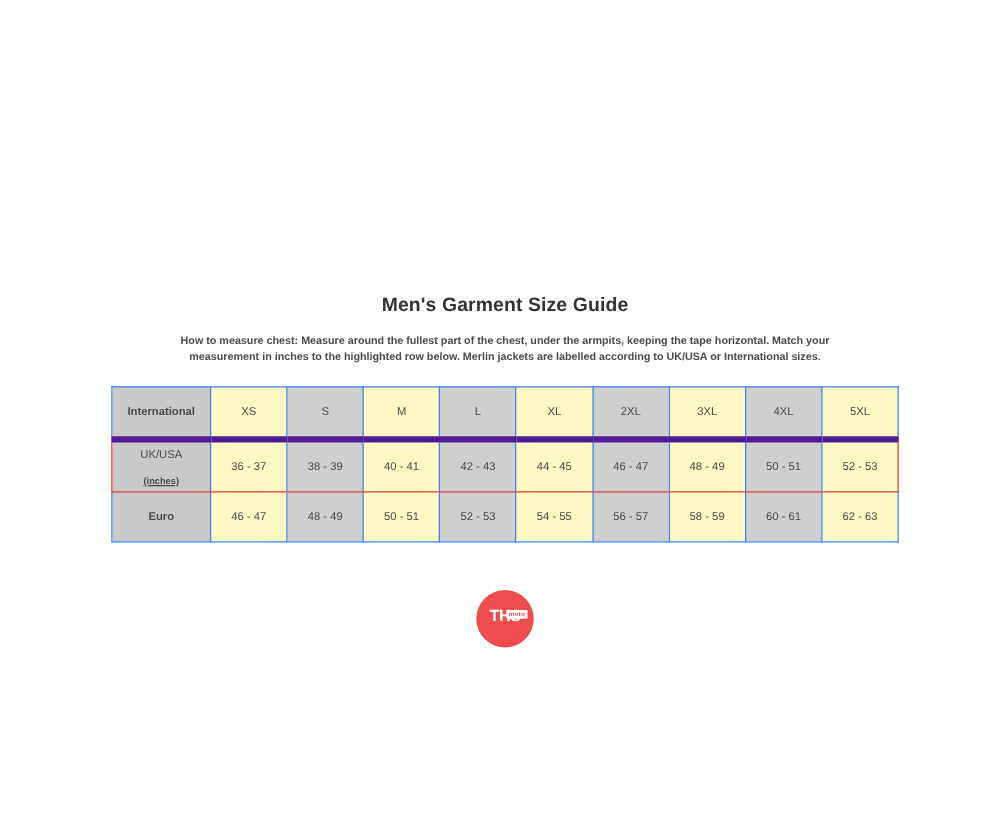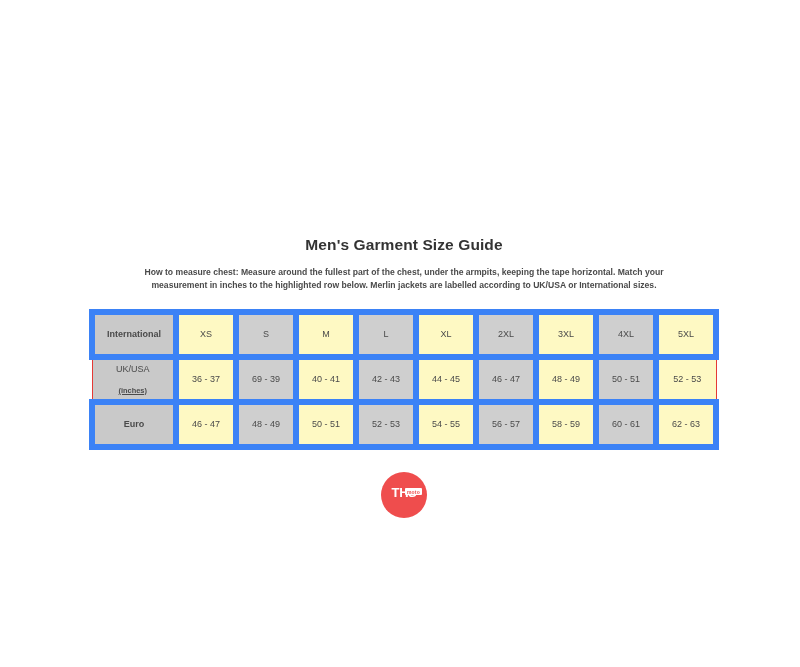--- a/index.html
+++ b/index.html
@@ -44,21 +44,21 @@
     line-height: 1.55;
     margin: 0 auto 16px auto;
     width: 560px;
   }
   table.size-table {
     border-collapse: collapse;
     width: 630px;
     table-layout: fixed;
   }
   table.size-table td {
-    border: 6px solid #3b82f6;
+    border: 1px solid #3b82f6;
     height: 39px;
     text-align: center;
     vertical-align: middle;
     font-size: 9px;
     color: #4a4a4a;
     padding: 0;
   }
   td.rowlabel {
     background: #c9c9c9;
     font-weight: 700;
@@ -150,21 +150,21 @@
           <td class="dark">L</td>
           <td class="light">XL</td>
           <td class="dark">2XL</td>
           <td class="light">3XL</td>
           <td class="dark">4XL</td>
           <td class="light">5XL</td>
         </tr>
         <tr class="highlight">
           <td class="rowlabel"><span>UK/USA</span><span class="sub">(inches)</span></td>
           <td class="light">36 - 37</td>
-          <td class="dark">69 - 39</td>
+          <td class="dark">38 - 39</td>
           <td class="light">40 - 41</td>
           <td class="dark">42 - 43</td>
           <td class="light">44 - 45</td>
           <td class="dark">46 - 47</td>
           <td class="light">48 - 49</td>
           <td class="dark">50 - 51</td>
           <td class="light">52 - 53</td>
         </tr>
         <tr>
           <td class="rowlabel">Euro</td>

